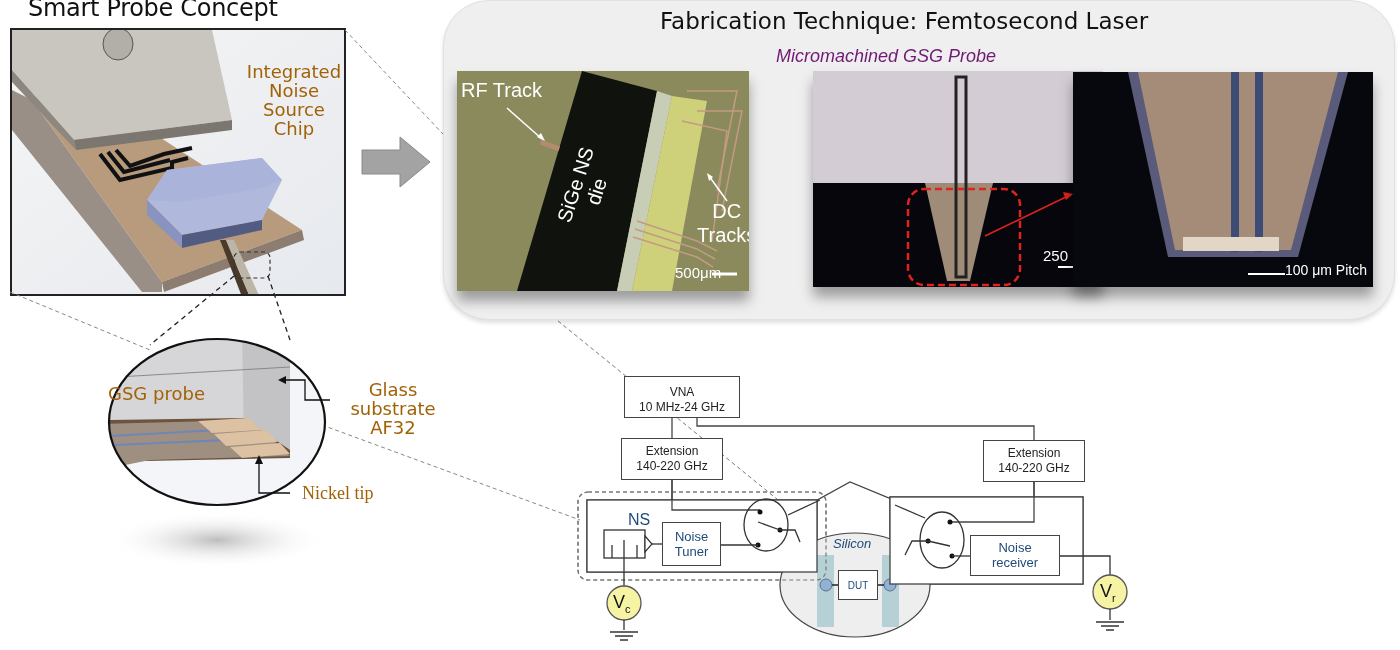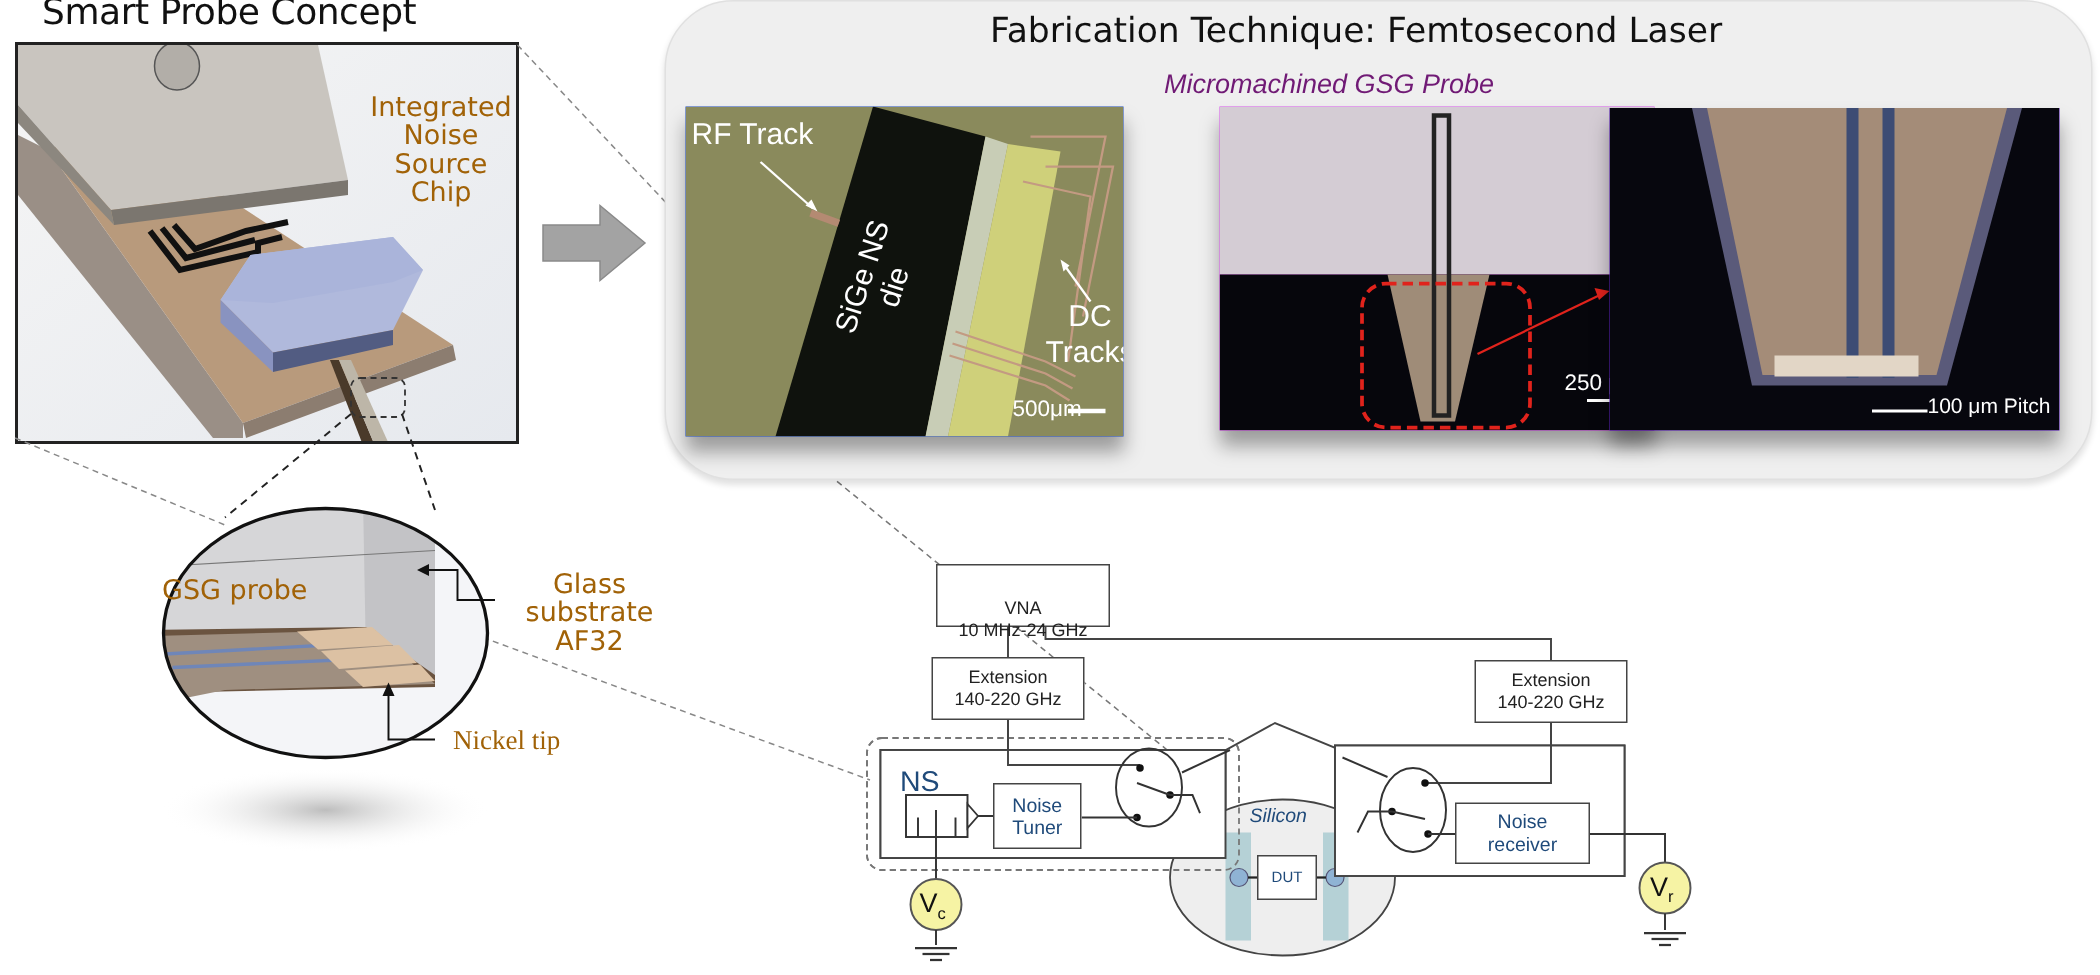--- a/index.html
+++ b/index.html
@@ -6,21 +6,21 @@
   body { width:1400px; height:650px; position:relative; overflow:hidden; font-family:"Liberation Sans", sans-serif; }
   .abs { position:absolute; }
   .title-left { left:28px; top:-6px; font-size:24px; color:#111; font-family:"DejaVu Sans", sans-serif; letter-spacing:-0.3px; }
   .concept-box { left:10px; top:28px; width:332px; height:264px; border:2px solid #222; background:#f2f2f2; overflow:hidden; }
   .panel { left:443px; top:0px; width:950px; height:318px; background:#efefef; border-radius:46px; border:1px solid #e0e0e0; box-shadow: 0 3px 4px rgba(0,0,0,0.12); }
   .panel-title { left:660px; top:8px; font-size:23px; color:#111; font-family:"DejaVu Sans", sans-serif; }
   .panel-sub { left:776px; top:46px; font-size:18px; color:#701a75; font-style:italic; }
   .photo { box-shadow: 0 10px 12px rgba(0,0,0,0.35); overflow:hidden; }
   .ph1 { left:457px; top:71px; width:292px; height:220px; background:#1d4ed8; }
   .ph2 { left:813px; top:71px; width:290px; height:216px; background:#d946ef; }
-  .ph3 { left:1073px; top:72px; width:300px; height:215px; background:#6d28d9; }
+  .ph3 { left:1073px; top:72px; width:300px; height:215px; background:#14532d; }
   .label-white { color:#fff; font-size:20px; }
   .blk { border:1.5px solid #444; background:#fff; text-align:center; font-size:12px; color:#222; line-height:15px; box-sizing:border-box; }
   .blue-text { color:#1f4a7a; }
   svg { position:absolute; left:0; top:0; }
   .callout { font-family:"DejaVu Sans", sans-serif; font-size:18px; color:#a16207; text-align:center; line-height:19px; }
 </style>
 </head>
 <body>
 
 <div class="abs title-left">Smart Probe Concept</div>
@@ -257,33 +257,33 @@
   <line x1="952" y1="556" x2="970" y2="556" stroke="#333" stroke-width="1.3"></line>
 
   <polyline points="1060,556 1110,556 1110,575" fill="none" stroke="#333" stroke-width="1.3"></polyline>
   <circle cx="1110" cy="592" r="17" fill="#f6f3a4" stroke="#555" stroke-width="1.3"></circle>
   <line x1="1110" y1="609" x2="1110" y2="620" stroke="#333" stroke-width="1.3"></line>
   <line x1="1096" y1="622" x2="1124" y2="622" stroke="#333" stroke-width="1.5"></line>
   <line x1="1101" y1="626" x2="1119" y2="626" stroke="#333" stroke-width="1.5"></line>
   <line x1="1106" y1="630" x2="1114" y2="630" stroke="#333" stroke-width="1.5"></line>
 </svg>
 
-<div class="abs blk" style="left:624px; top:376px; width:116px; height:42px; padding-top:21px;">
+<div class="abs blk" style="left:624px; top:376px; width:116px; height:42px; padding-top:8px;">
   <div>VNA</div>
   <div>10 MHz-24 GHz</div>
 </div>
 <div class="abs blk" style="left:621px; top:438px; width:102px; height:42px; padding-top:5px;">
   <div>Extension</div>
   <div>140-220 GHz</div>
 </div>
 <div class="abs blk" style="left:983px; top:440px; width:102px; height:42px; padding-top:5px;">
   <div>Extension</div>
   <div>140-220 GHz</div>
 </div>
-<div class="abs blue-text" style="left:600px; top:511px; font-size:19px;">NS</div>
+<div class="abs blue-text" style="left:628px; top:511px; font-size:16px;">NS</div>
 <div class="abs blk blue-text" style="left:662px; top:522px; width:59px; height:44px; padding-top:6px; font-size:13px;">
   <div>Noise</div>
   <div>Tuner</div>
 </div>
 <div class="abs blue-text" style="left:833px; top:536px; font-size:13px;font-style:italic;">Silicon</div>
 <div class="abs blk blue-text" style="left:838px; top:570px; width:40px; height:30px; padding-top:7px; font-size:10px;">DUT</div>
 <div class="abs blk blue-text" style="left:970px; top:535px; width:90px; height:41px; padding-top:4px; font-size:13px;">
   <div>Noise</div>
   <div>receiver</div>
 </div>

